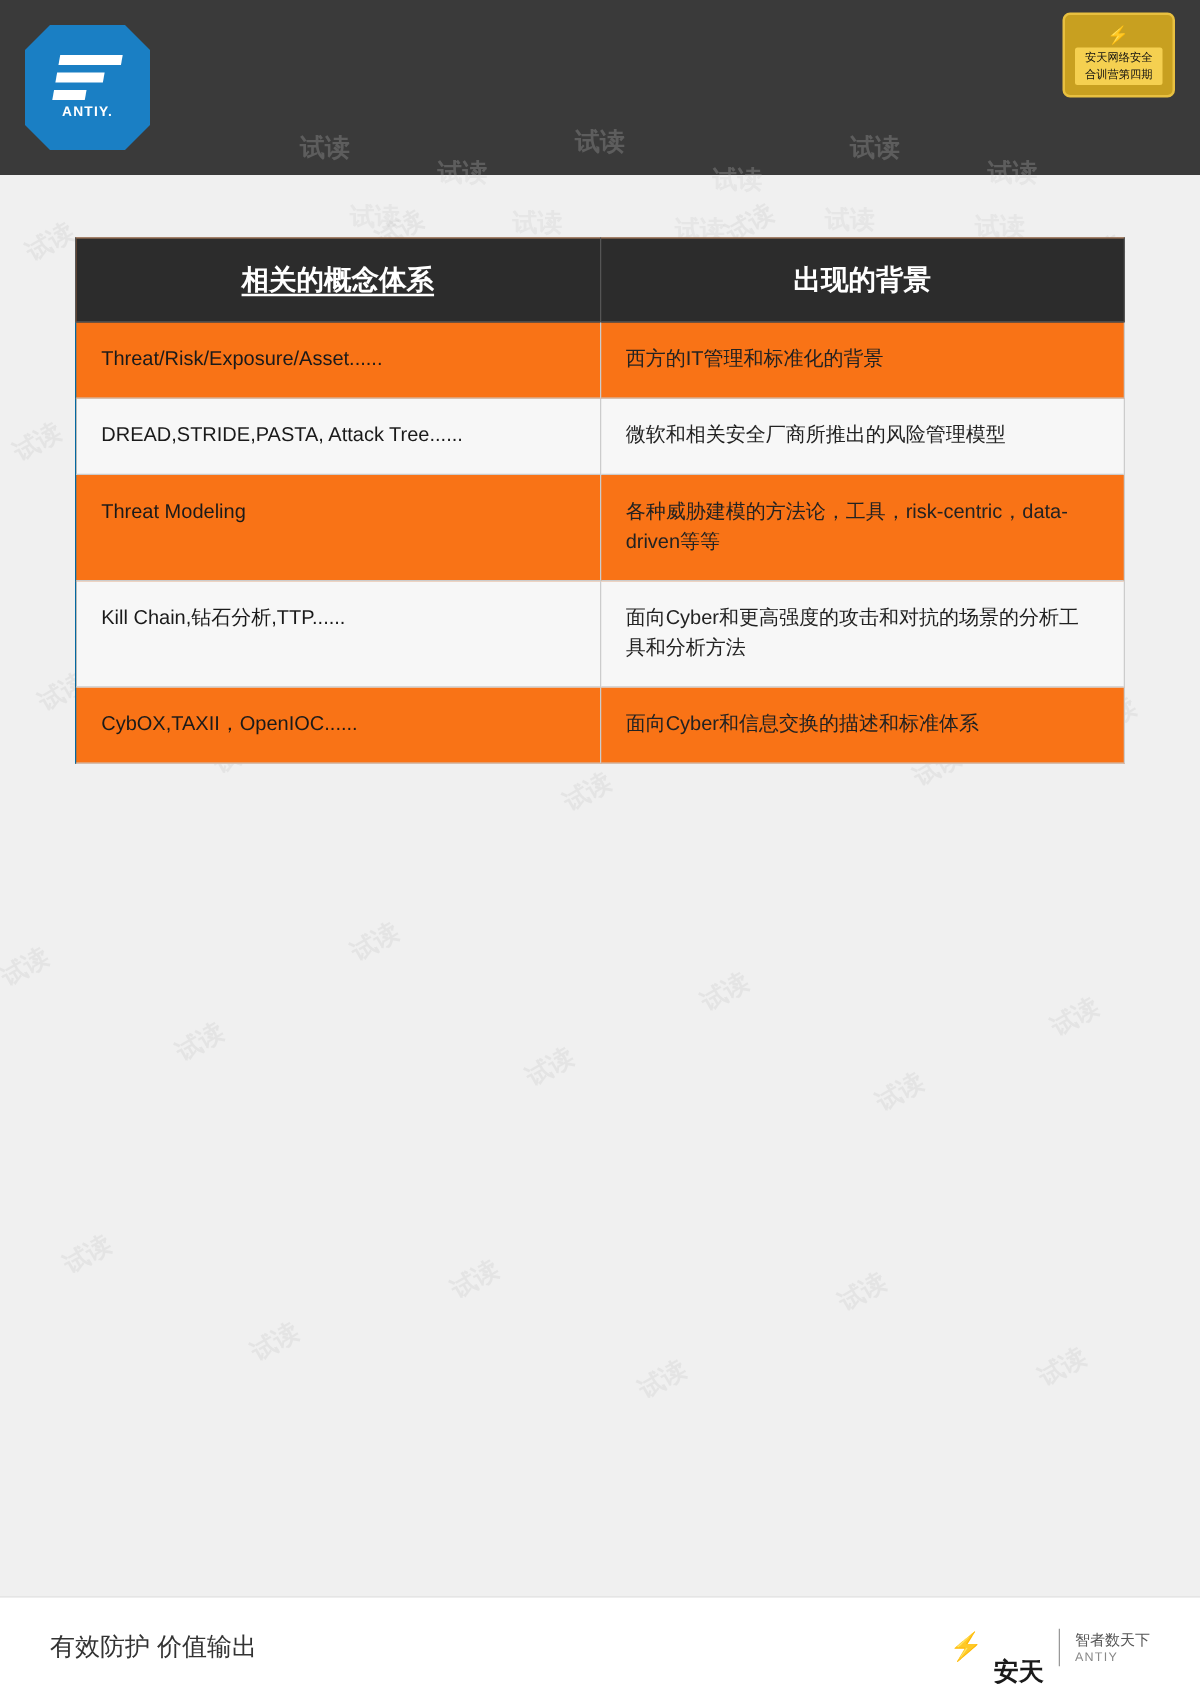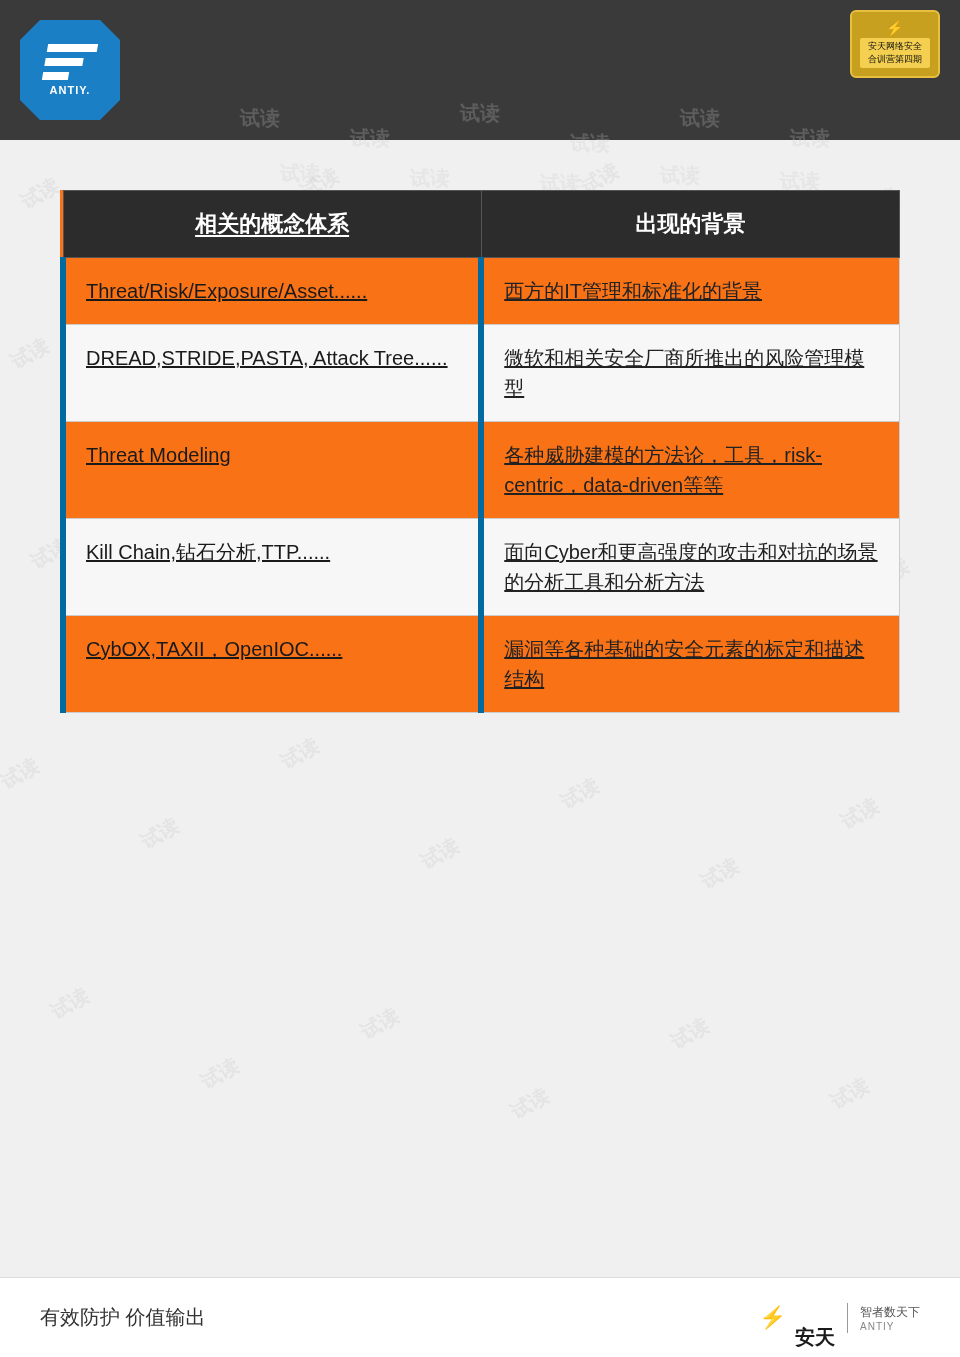--- a/index.html
+++ b/index.html
@@ -135,27 +135,26 @@
     .table-row {
       border-bottom: 1px solid #ccc;
     }
 
     .table-row:nth-child(even) {
       background: #f7f7f7;
     }
 
     .table-cell {
       padding: 18px 20px;
-      font-size: 20px;
+      font-size: 16px;
       color: #1a1a1a;
       vertical-align: top;
       border-right: 1px solid #ccc;
-      border-left: 6px solid #0369a1;
+      border-left: 1px solid #0369a1;
       line-height: 1.5;
-      text-decoration: underline;
     }
 
     .table-cell.left-cell {
       font-weight: 500;
     }
 
     .table-cell.right-cell {
       color: #222;
     }
 
@@ -302,21 +301,21 @@
         <tr class="table-row">
           <td class="table-cell left-cell">Threat Modeling</td>
           <td class="table-cell right-cell">各种威胁建模的方法论，工具，risk-centric，data-driven等等</td>
         </tr>
         <tr class="table-row">
           <td class="table-cell left-cell">Kill Chain,钻石分析,TTP......</td>
           <td class="table-cell right-cell">面向Cyber和更高强度的攻击和对抗的场景的分析工具和分析方法</td>
         </tr>
         <tr class="table-row">
           <td class="table-cell left-cell">CybOX,TAXII，OpenIOC......</td>
-          <td class="table-cell right-cell">漏洞等各种基础的安全元素的标定和描述结构</td>
+          <td class="table-cell right-cell">面向Cyber和信息交换的描述和标准体系</td>
         </tr>
       </tbody>
   </table>
 </div>
 
 <div class="footer">
   <div class="footer-left">有效防护 价值输出</div>
   <div class="footer-right">
     <span class="lightning-icon">⚡</span>
     <span style="font-size:20px; font-weight:bold; color:#1a1a1a;margin-top:40px;">安天</span>

